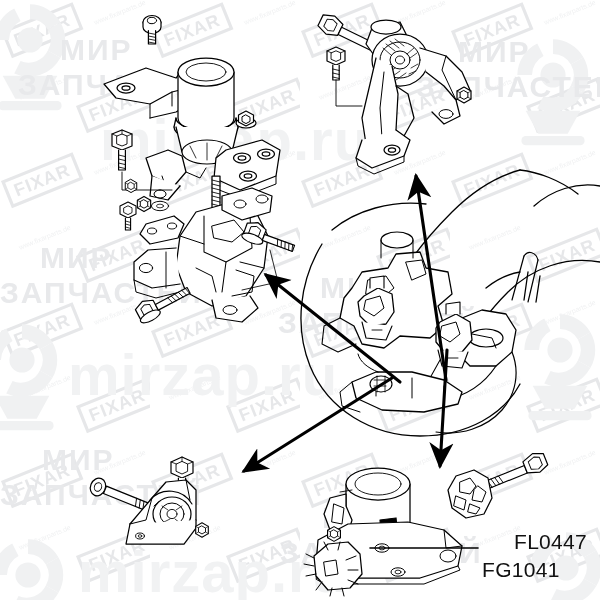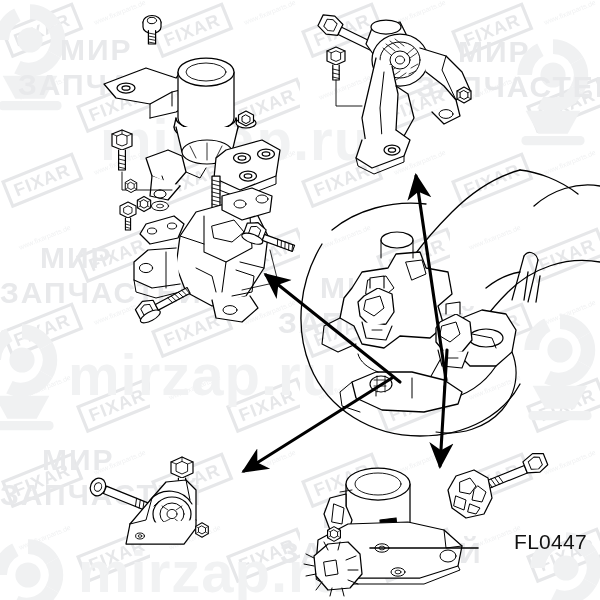--- a/index.html
+++ b/index.html
@@ -494,15 +494,16 @@
         </g>
 
         <line x1="370" y1="548" x2="478" y2="548" stroke-width="1.6"></line>
 
       </g>
     </svg>
   </div>
 
   <div id="label-layer">
     <div id="label-fl0447" class="part-label">FL0447</div>
+    <div id="label-fg1041" class="part-label">FG1041</div>
   </div>
 
 </div>
 
 </body></html>

